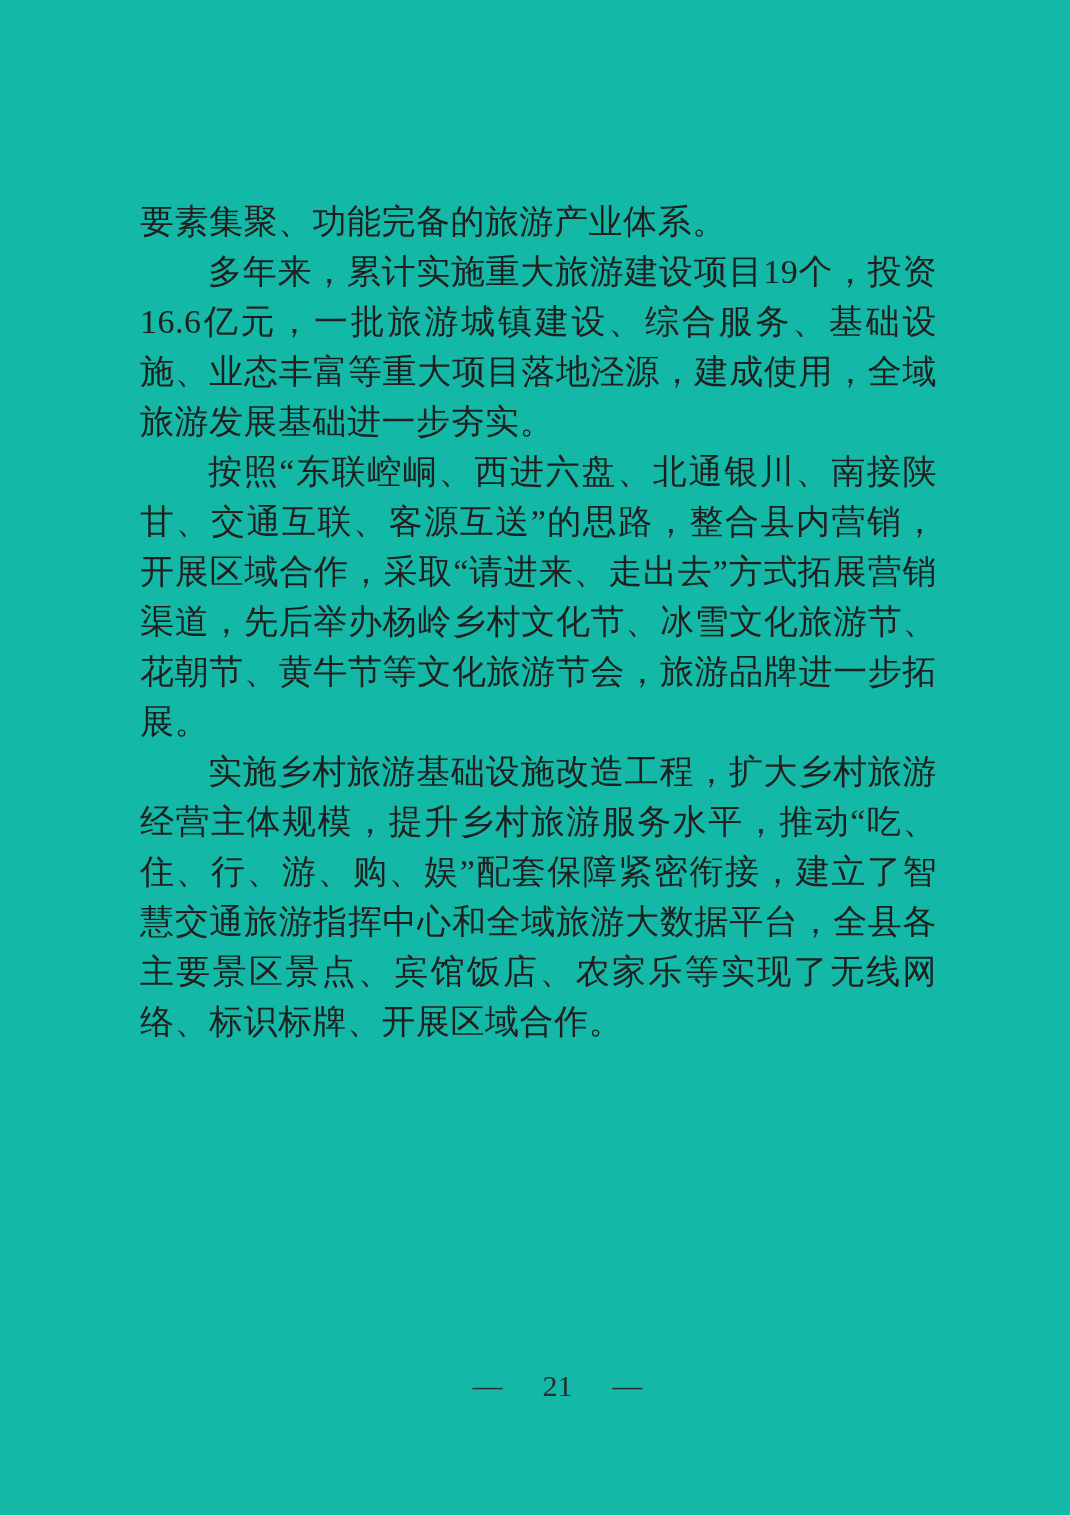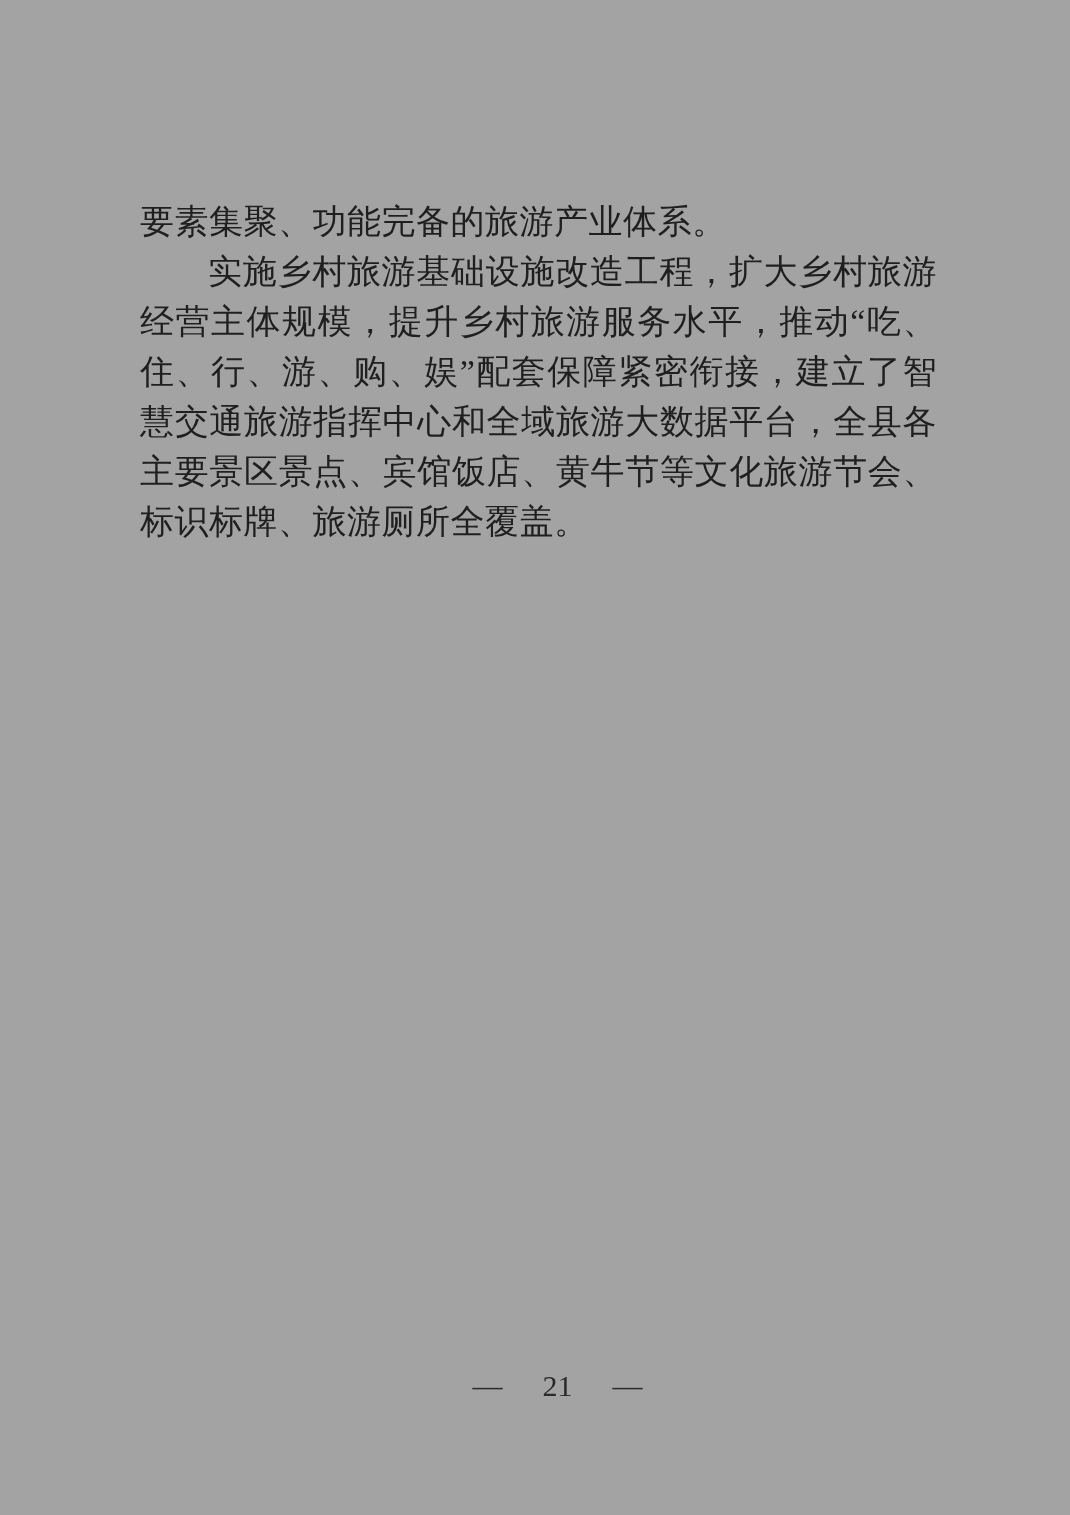--- a/index.html
+++ b/index.html
@@ -4,21 +4,21 @@
 <style>
   html, body {
     margin: 0;
     padding: 0;
     background: #ffffff;
   }
   .page {
     position: relative;
     width: 1070px;
     height: 1515px;
-    background: #a3a3a3;
+    background: #14b8a6;
     font-family: "Liberation Serif", "DejaVu Serif", serif;
     color: #1f1f1f;
     overflow: hidden;
   }
   .content {
     position: absolute;
     left: 140px;
     top: 197px;
     width: 797px;
     font-size: 34px;
@@ -52,21 +52,23 @@
   .footer .dash {
     letter-spacing: 0;
   }
 </style>
 </head>
 <body>
 
 <div class="page">
   <div class="content">
     <p class="para no-indent">要素集聚、功能完备的旅游产业体系。</p>
-    <p class="para">实施乡村旅游基础设施改造工程，扩大乡村旅游经营主体规模，提升乡村旅游服务水平，推动“吃、住、行、游、购、娱”配套保障紧密衔接，建立了智慧交通旅游指挥中心和全域旅游大数据平台，全县各主要景区景点、宾馆饭店、黄牛节等文化旅游节会、标识标牌、旅游厕所全覆盖。</p>
+    <p class="para">多年来，累计实施重大旅游建设项目19个，投资16.6亿元，一批旅游城镇建设、综合服务、基础设施、业态丰富等重大项目落地泾源，建成使用，全域旅游发展基础进一步夯实。</p>
+    <p class="para">按照“东联崆峒、西进六盘、北通银川、南接陕甘、交通互联、客源互送”的思路，整合县内营销，开展区域合作，采取“请进来、走出去”方式拓展营销渠道，先后举办杨岭乡村文化节、冰雪文化旅游节、花朝节、黄牛节等文化旅游节会，旅游品牌进一步拓展。</p>
+    <p class="para">实施乡村旅游基础设施改造工程，扩大乡村旅游经营主体规模，提升乡村旅游服务水平，推动“吃、住、行、游、购、娱”配套保障紧密衔接，建立了智慧交通旅游指挥中心和全域旅游大数据平台，全县各主要景区景点、宾馆饭店、农家乐等实现了无线网络、标识标牌、开展区域合作。</p>
   </div>
 
   <div class="footer">
     <span class="dash">—</span>
     <span class="pagenum">21</span>
     <span class="dash">—</span>
   </div>
 </div>
 
 </body></html>

